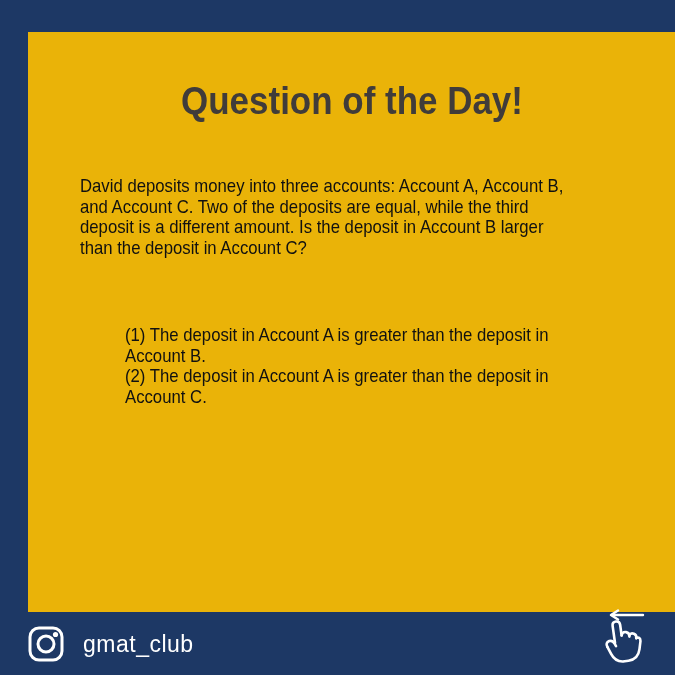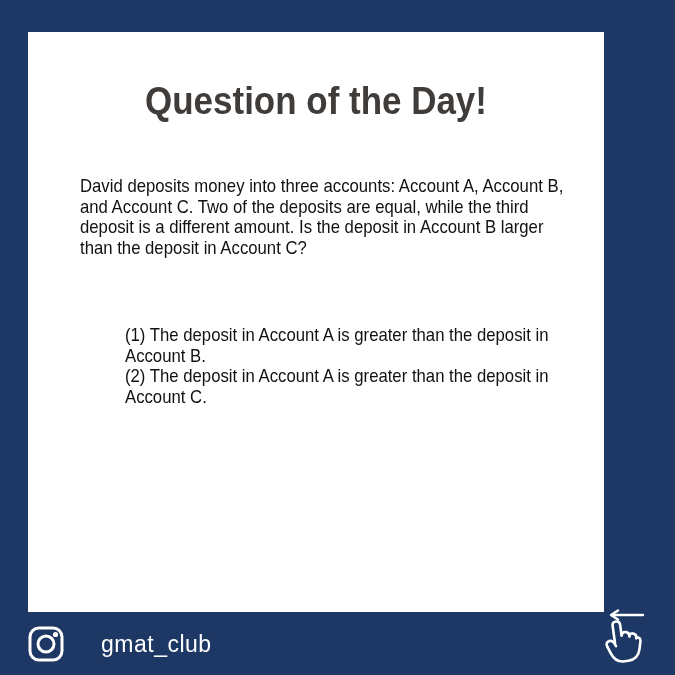--- a/index.html
+++ b/index.html
@@ -11,23 +11,23 @@
   .canvas {
     position: relative;
     width: 675px;
     height: 675px;
     background: #1d3865;
   }
   .card {
     position: absolute;
     left: 28px;
     top: 32px;
-    width: 576px;
+    width: 648px;
     height: 580px;
-    background: #ffffff;
+    background: #eab308;
   }
   .title {
     position: absolute;
     top: 48px;
     left: 0;
     width: 100%;
     text-align: center;
     font-size: 38px;
     font-weight: bold;
     color: #403c3a;
@@ -47,21 +47,20 @@
   .textblock .line { white-space: nowrap; }
   .question-block { left: 52px; top: 144px; }
   .statements-block { left: 97px; top: 293px; }
   .footer-handle {
     position: absolute;
     left: 83px;
     top: 631px;
     color: #ffffff;
     font-size: 23px;
     letter-spacing: 0.5px;
-    margin-left: 18px;
   }
   .ig-icon {
     position: absolute;
     left: 28px;
     top: 626px;
     width: 36px;
     height: 36px;
   }
   .arrow-icon {
     position: absolute;

